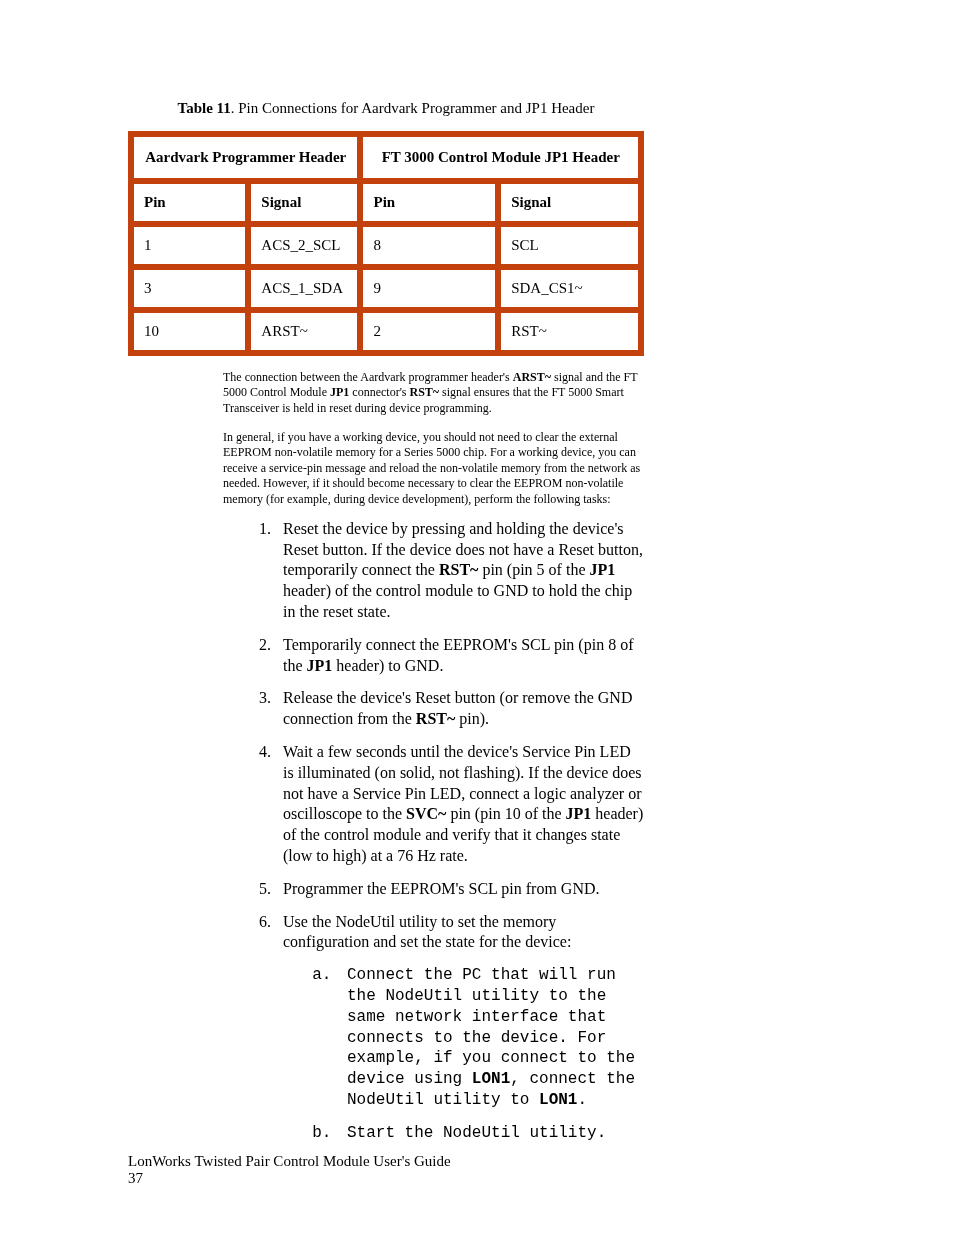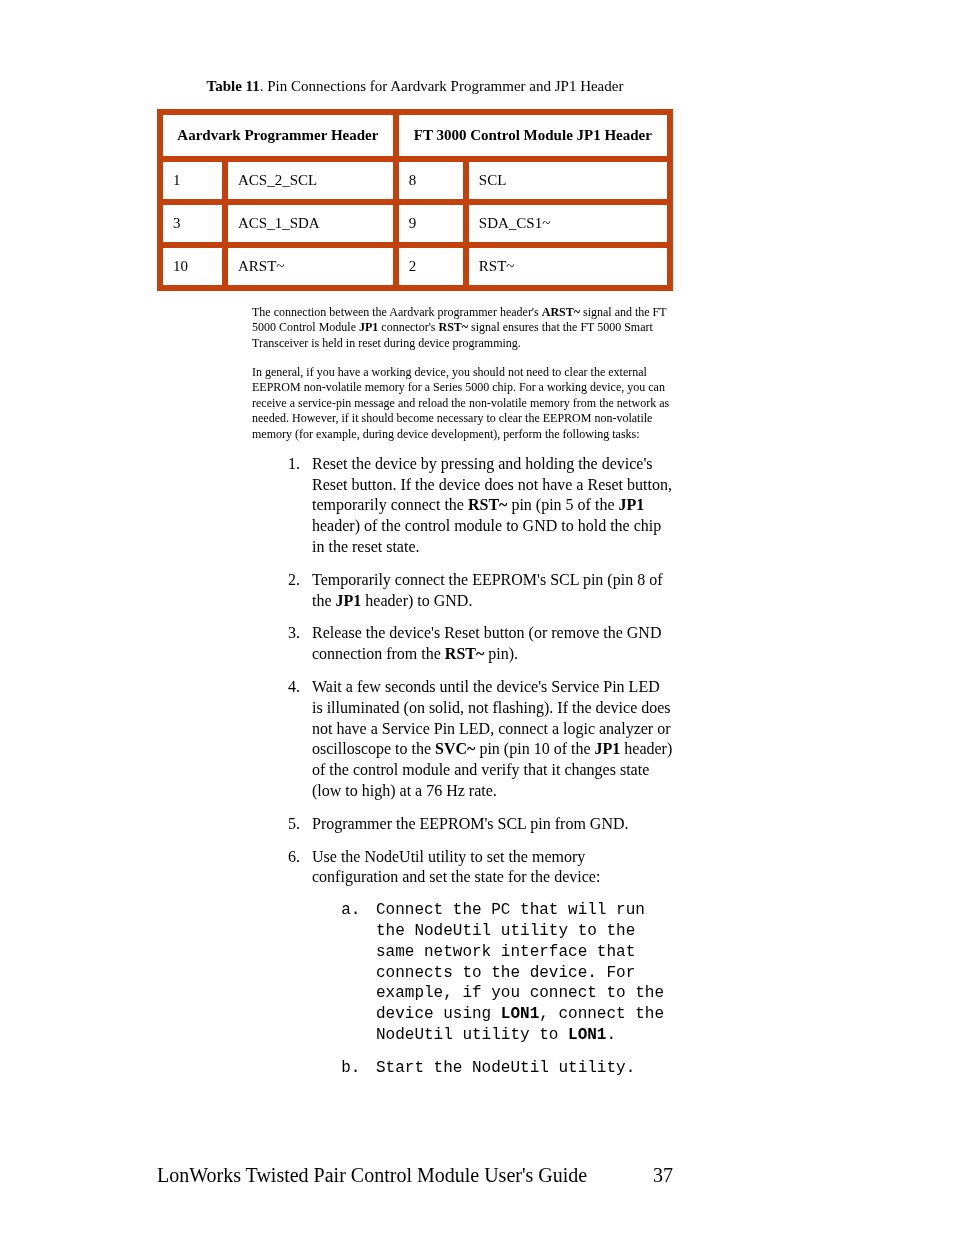--- a/index.html
+++ b/index.html
@@ -6,23 +6,22 @@
     font-family: "Times New Roman", Georgia, serif;
     background: #ffffff;
     color: #000000;
     margin: 0;
     padding: 0;
   }
   .page {
     width: 762px;
     height: 1235px;
     box-sizing: border-box;
-    padding: 78px 118px 60px 128px;
+    padding: 100px 118px 60px 128px;
     position: relative;
-    margin-left: 29px;
   }
   .table-caption {
     text-align: center;
     font-size: 15px;
     margin-bottom: 14px;
   }
   .table-caption .tlabel {
     font-weight: bold;
   }
   table.pins {
@@ -78,39 +77,46 @@
   ol.subs > li {
     padding-left: 6px;
     margin-bottom: 12px;
   }
   .b { font-weight: bold; }
   .footer {
     position: absolute;
     bottom: 48px;
     left: 128px;
     right: 118px;
-    font-size: 20px;
+    font-size: 15px;
     display: flex;
     justify-content: space-between;
+    flex-direction: column;
   }
 </style>
 </head>
 <body>
 
 <div class="page">
 
   <div class="table-caption">
     <span class="tlabel">Table 11</span><span>. Pin Connections for Aardvark Programmer and JP1 Header</span>
   </div>
 
   <table class="pins">
     <tbody>
         <tr class="grouphdr">
       <th colspan="2">Aardvark Programmer Header</th>
       <th colspan="2">FT 3000 Control Module JP1 Header</th>
+    </tr>
+    <tr>
+      <th style="width:23%">Pin</th>
+      <th style="width:22%">Signal</th>
+      <th style="width:27%">Pin</th>
+      <th style="width:28%">Signal</th>
     </tr>
     <tr>
       <td>1</td>
       <td>ACS_2_SCL</td>
       <td>8</td>
       <td>SCL</td>
     </tr>
     <tr>
       <td>3</td>
       <td>ACS_1_SDA</td>

